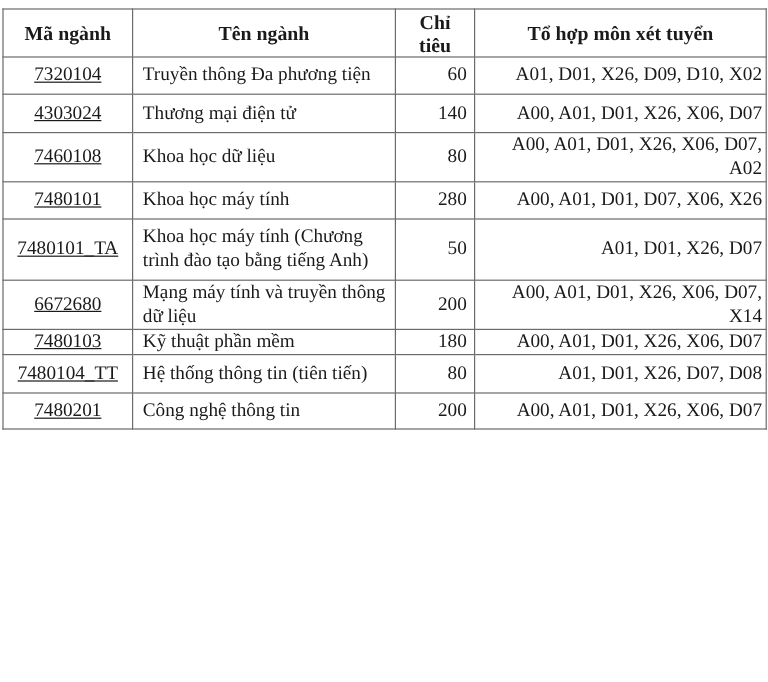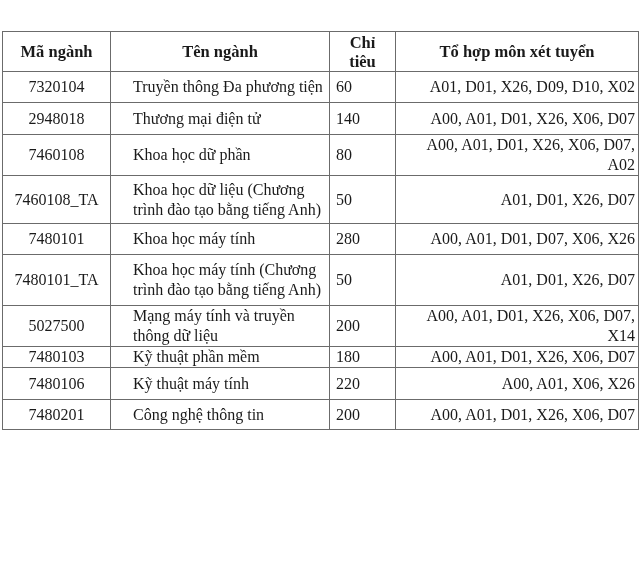--- a/index.html
+++ b/index.html
@@ -18,44 +18,43 @@
     .table-wrap {
       position: absolute;
       left: 2px;
       top: 7px;
       width: 636px;
     }
     table {
       border-collapse: collapse;
       width: 636px;
       table-layout: fixed;
-      margin-top: 24px;
     }
     col.c-code { width: 108px; }
     col.c-name { width: 219px; }
     col.c-quota { width: 66px; }
     col.c-combo { width: 243px; }
     th, td {
       border: 1px solid #6b6b6b;
       padding: 0 6px;
       font-size: 16px;
       line-height: 20px;
       vertical-align: middle;
     }
     th {
       font-weight: bold;
       text-align: center;
       font-size: 16.5px;
     }
     th.quota-head {
       line-height: 19px;
     }
-    td.code { text-align: center; padding: 0 5px; }
-    td.name { text-align: left; padding-left: 22px; padding-right: 2px; }
-    td.quota { text-align: left; }
+    td.code { text-align: center; padding: 0 5px; text-decoration: underline; }
+    td.name { text-align: left; padding-left: 8px; padding-right: 2px; }
+    td.quota { text-align: right; }
     td.combo { text-align: right; padding: 0 3px; }
     tr.hdr { height: 40px; }
     tr.r1 { height: 31px; }
   </style>
 </head>
 <body>
 
 <div class="table-wrap">
   <table>
     <colgroup>
@@ -73,66 +72,60 @@
       </tr>
     </thead>
     <tbody>
       <tr class="r1" style="height:31px">
         <td class="code">7320104</td>
         <td class="name">Truyền thông Đa phương tiện</td>
         <td class="quota">60</td>
         <td class="combo">A01, D01, X26, D09, D10, X02</td>
       </tr>
       <tr style="height:32px">
-        <td class="code">2948018</td>
+        <td class="code">4303024</td>
         <td class="name">Thương mại điện tử</td>
         <td class="quota">140</td>
         <td class="combo">A00, A01, D01, X26, X06, D07</td>
       </tr>
       <tr style="height:40px">
         <td class="code">7460108</td>
-        <td class="name">Khoa học dữ phần</td>
+        <td class="name">Khoa học dữ liệu</td>
         <td class="quota">80</td>
         <td class="combo">A00, A01, D01, X26, X06, D07, A02</td>
-      </tr>
-      <tr style="height:48px">
-        <td class="code">7460108_TA</td>
-        <td class="name">Khoa học dữ liệu (Chương trình đào tạo bằng tiếng Anh)</td>
-        <td class="quota">50</td>
-        <td class="combo">A01, D01, X26, D07</td>
       </tr>
       <tr style="height:31px">
         <td class="code">7480101</td>
         <td class="name">Khoa học máy tính</td>
         <td class="quota">280</td>
         <td class="combo">A00, A01, D01, D07, X06, X26</td>
       </tr>
       <tr style="height:51px">
         <td class="code">7480101_TA</td>
         <td class="name">Khoa học máy tính (Chương trình đào tạo bằng tiếng Anh)</td>
         <td class="quota">50</td>
         <td class="combo">A01, D01, X26, D07</td>
       </tr>
       <tr style="height:41px">
-        <td class="code">5027500</td>
+        <td class="code">6672680</td>
         <td class="name">Mạng máy tính và truyền thông dữ liệu</td>
         <td class="quota">200</td>
         <td class="combo">A00, A01, D01, X26, X06, D07, X14</td>
       </tr>
       <tr style="height:14px">
         <td class="code">7480103</td>
         <td class="name">Kỹ thuật phần mềm</td>
         <td class="quota">180</td>
         <td class="combo">A00, A01, D01, X26, X06, D07</td>
       </tr>
       <tr style="height:32px">
-        <td class="code">7480106</td>
-        <td class="name">Kỹ thuật máy tính</td>
-        <td class="quota">220</td>
-        <td class="combo">A00, A01, X06, X26</td>
+        <td class="code">7480104_TT</td>
+        <td class="name">Hệ thống thông tin (tiên tiến)</td>
+        <td class="quota">80</td>
+        <td class="combo">A01, D01, X26, D07, D08</td>
       </tr>
       <tr style="height:30px">
         <td class="code">7480201</td>
         <td class="name">Công nghệ thông tin</td>
         <td class="quota">200</td>
         <td class="combo">A00, A01, D01, X26, X06, D07</td>
       </tr>
     </tbody>
   </table>
 </div>

